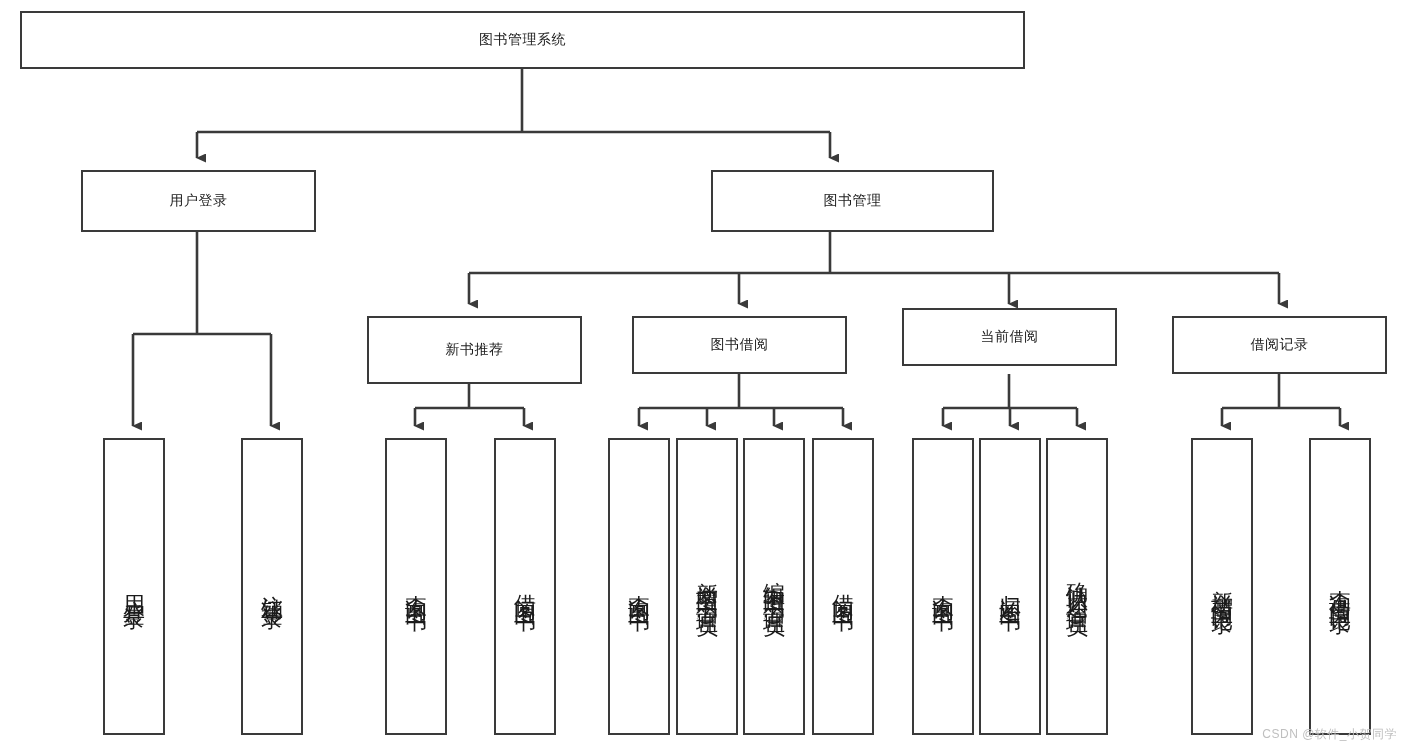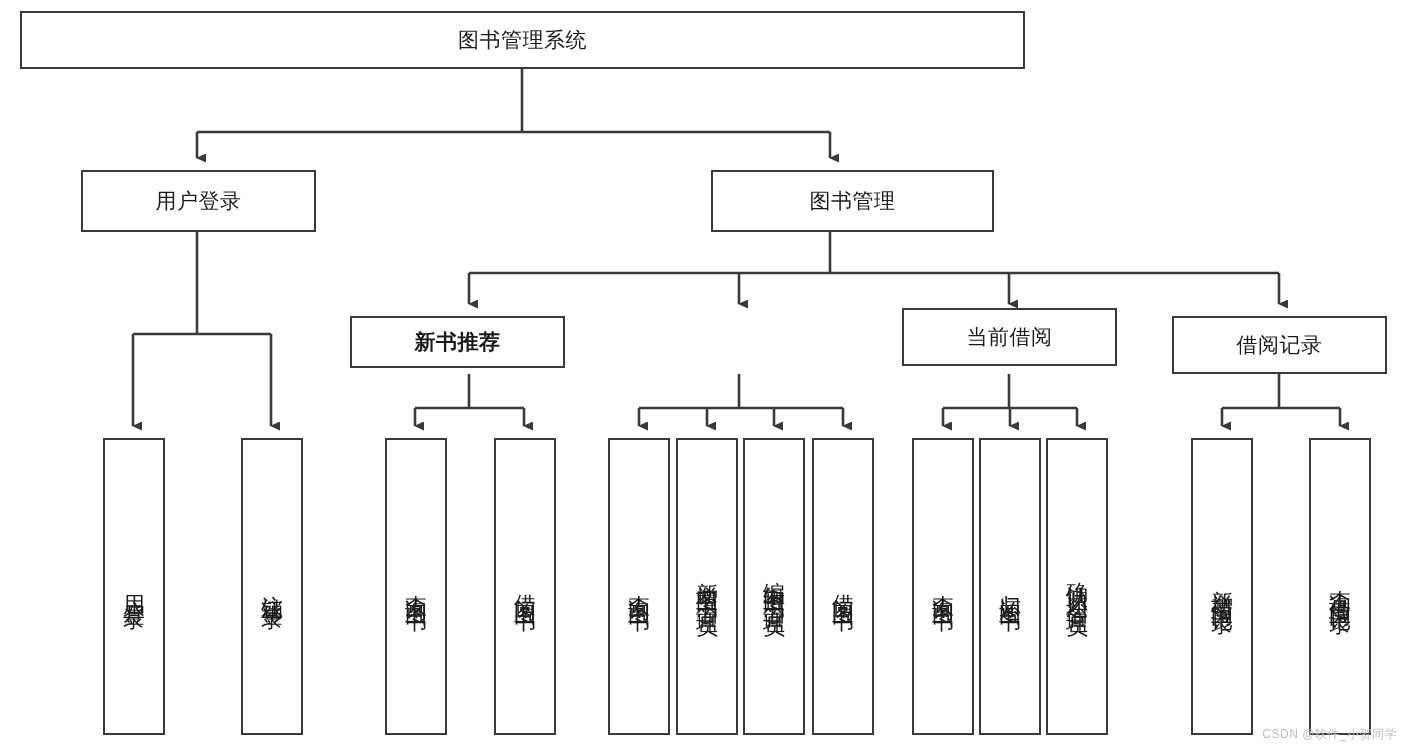--- a/index.html
+++ b/index.html
@@ -36,21 +36,21 @@
     align-items: center;
     justify-content: center;
     color: #1b1b1b;
   }
   .node .label {
     display: block;
     text-align: center;
     line-height: 1.08;
   }
   .node.horizontal .label {
-    font-size: 21px;
+    font-size: 14px;
     letter-spacing: 0.5px;
     white-space: nowrap;
   }
   .node.vertical {
     align-items: center;
     justify-content: center;
   }
   .node.vertical .label {
     writing-mode: vertical-rl;
     text-orientation: upright;
@@ -129,22 +129,25 @@
     <span class="label">图书管理系统</span>
   </div>
 
   <div class="node horizontal" style="left:81px; top:170px; width:235px; height:62px;">
     <span class="label">用户登录</span>
   </div>
   <div class="node horizontal" style="left:711px; top:170px; width:283px; height:62px;">
     <span class="label">图书管理</span>
   </div>
 
-  <div class="node horizontal" style="left:350px; top:316px; width:215px; height:52px;font-weight:bold;">
+  <div class="node horizontal" style="left:367px; top:316px; width:215px; height:68px;">
     <span class="label">新书推荐</span>
+  </div>
+  <div class="node horizontal" style="left:632px; top:316px; width:215px; height:58px;">
+    <span class="label">图书借阅</span>
   </div>
   <div class="node horizontal" style="left:902px; top:308px; width:215px; height:58px;">
     <span class="label">当前借阅</span>
   </div>
   <div class="node horizontal" style="left:1172px; top:316px; width:215px; height:58px;">
     <span class="label">借阅记录</span>
   </div>
 
   <div class="node vertical" style="left:103px; top:438px; width:62px; height:297px;">
     <span class="label">用户登录</span>

